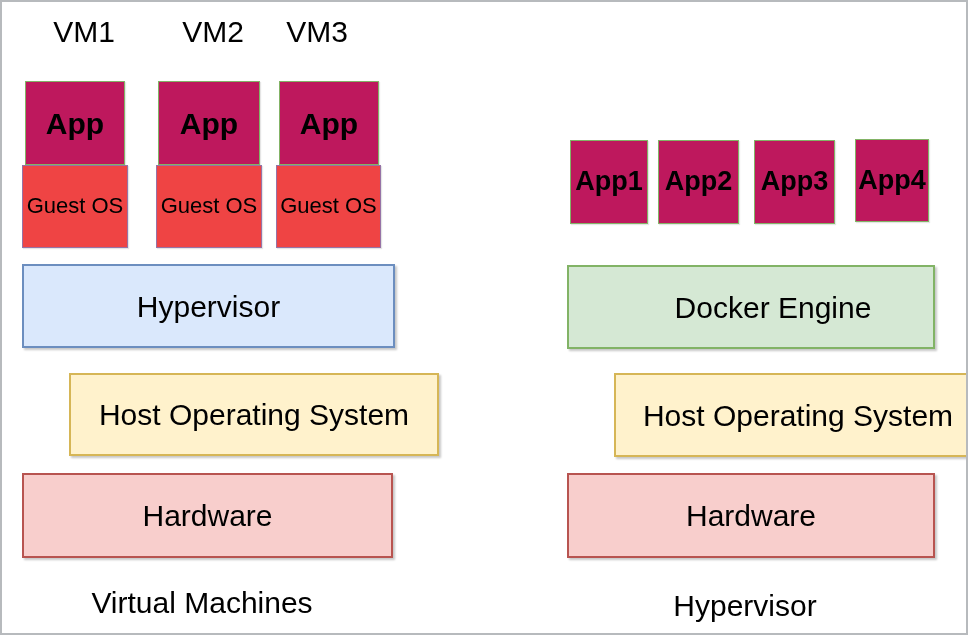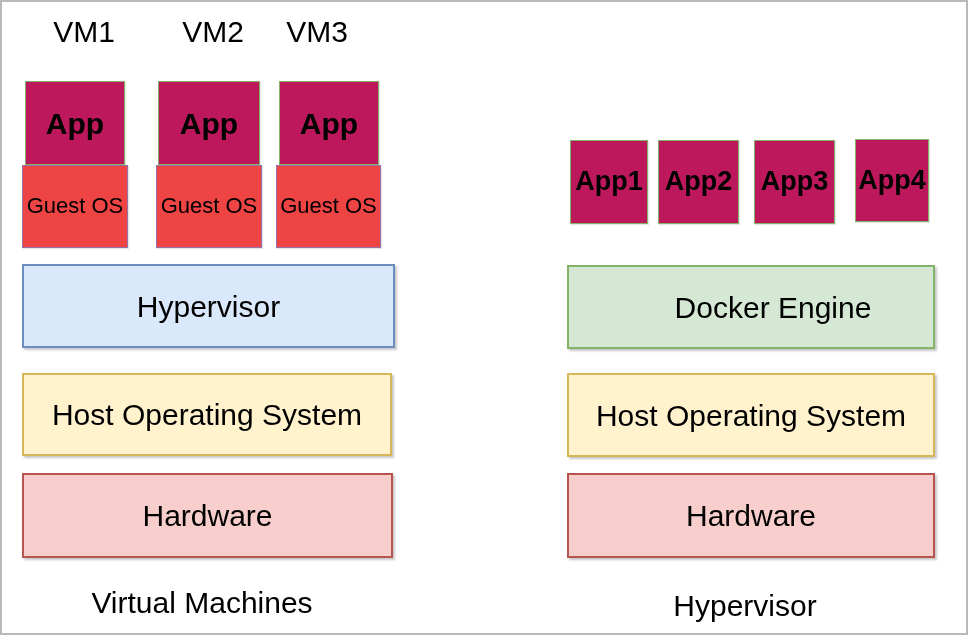--- a/index.html
+++ b/index.html
@@ -22,21 +22,21 @@
     justify-content: center;
     text-align: center;
     line-height: 1.1;
     white-space: nowrap;
   }
   
   .green  { background: #be185d; border: 1.5px solid #82b366; box-shadow: 1px 1px 1px rgba(0,0,0,0.10); font-weight: bold; }
   .purple { background: #ef4444; border: 1.5px solid #9673a6; box-shadow: 1px 1px 1px rgba(0,0,0,0.10); }
   .layer  { border-width: 2px; box-shadow: 2px 2px 2px rgba(0,0,0,0.22); font-size: 30px; }
   .blue   { background: #dae8fc; border: 2px solid #6c8ebf; }
-  .yellow { background: #fff2cc; border: 2px solid #d6b656; }
+  .yellow { background: #fff2cc; border: 2px solid #d6b656; margin-left: 47px; }
   .red    { background: #f8cecc; border: 2px solid #b85450; text-align: center; }
   .green-lg { background: #d5e8d4; border: 2px solid #82b366; }
 
   .vm-app    { font-size: 30px; }
   .guest-os  { font-size: 22px; }
   .app-small { font-size: 27px; }
 
   .free-label {
     position: absolute;
     text-align: center;

